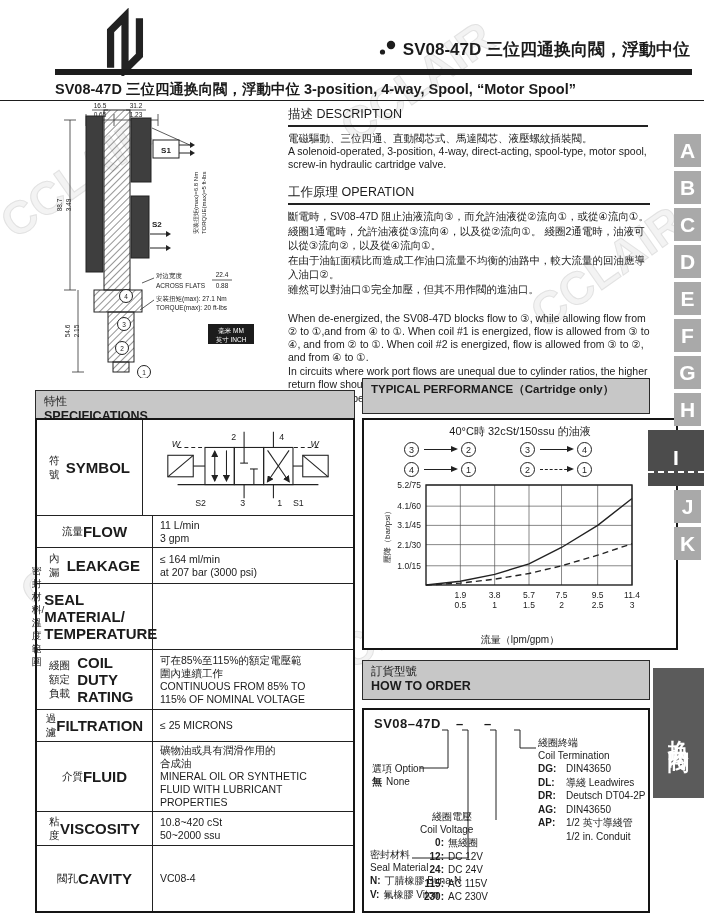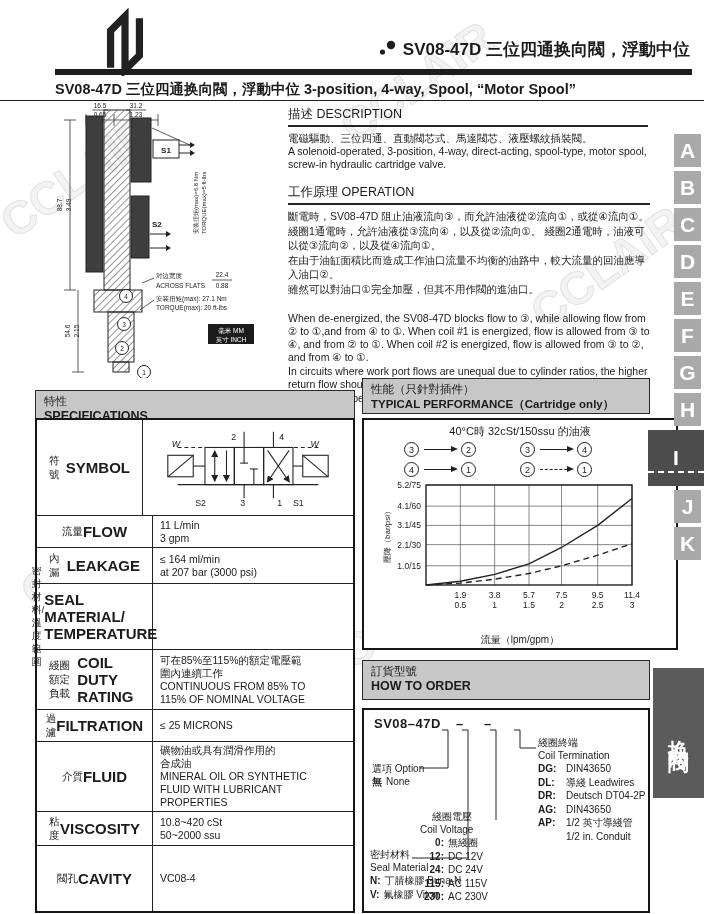--- a/index.html
+++ b/index.html
@@ -221,21 +221,20 @@
         <div>In circuits where work port flows are unequal due to cylinder ratios, the higher return flow should be directed to port ②.</div>
         <div>While ① may be fully pressurized, it is not intended to be used as the inlet.</div>
       </div>
   </div>
 
   <div class="sec-head" style="left:35px;top:390px;width:320px;height:36px">
     <span class="cn">特性</span>
     <span class="en">SPECIFICATIONS</span>
   </div>
   <div class="sec-head" style="left:362px;top:378px;width:288px;height:36px">
-    <span class="cn">性能（只針對插件）</span>
     <span class="en" style="font-size:11.5px">TYPICAL PERFORMANCE（Cartridge only）</span>
   </div>
 
   <div class="spec-table">
     <div class="srow" style="height:96px">
       <div class="slabel">
         <span class="cn">符號</span>
         <span class="en">SYMBOL</span>
       </div>
       <div class="sval" style="align-items:center">

